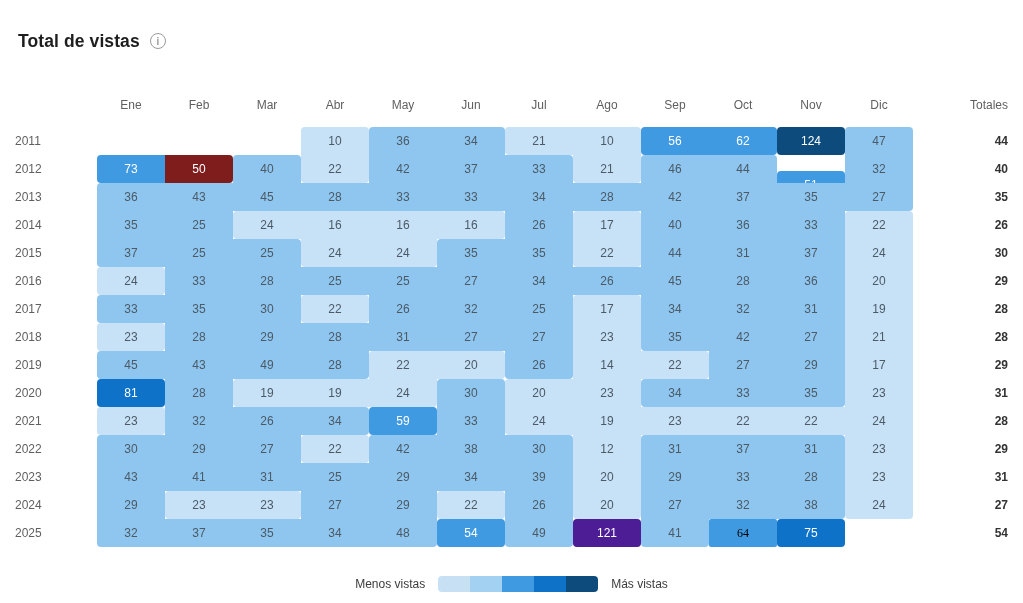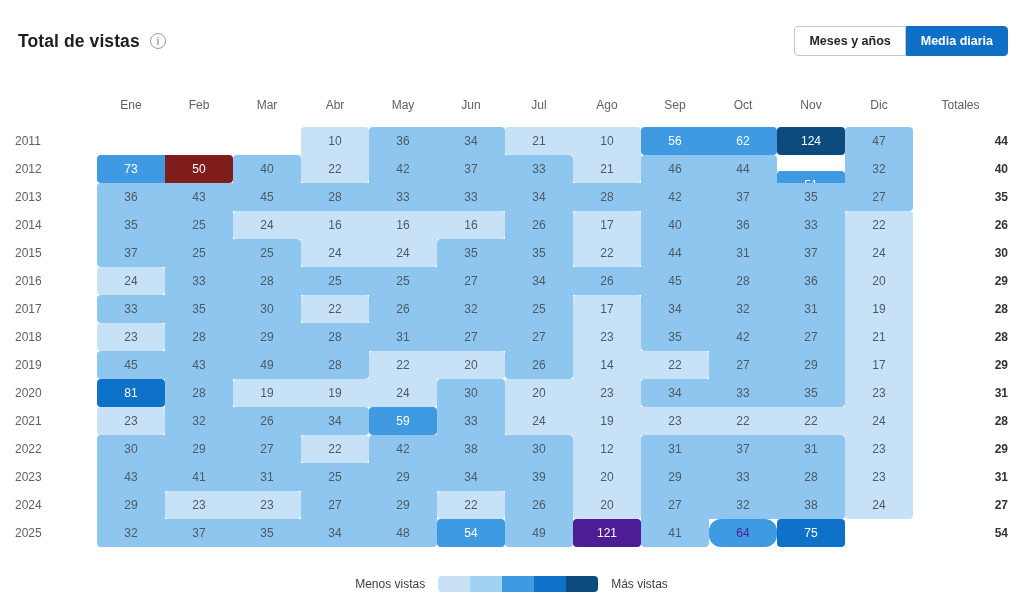--- a/index.html
+++ b/index.html
@@ -25,21 +25,21 @@
     height: 30px; padding: 0 14px; font-size: 12.5px; font-weight: 700;
     font-family: inherit; background: #fff; border: 1px solid #c6c6c6;
     border-radius: 4px 0 0 4px; color: #262626; cursor: pointer;
   }
   .seg.active { background: #0e6fc6; border-color: #0e6fc6; border-radius: 0 4px 4px 0; color: #fff; }
 
   
   .months-row { display: flex; margin-top: 34px; font-size: 12px; color: #5f5f5f; }
   .year-col { width: 82px; }
   .mcol { width: 68px; text-align: center; }
-  .totals-col { flex: 1; text-align: center; }
+  .totals-col { flex: 1; text-align: right; }
 
   
   .grid { margin-top: 15px; }
   .hm-row { display: flex; height: 28px; }
   .year-label {
     width: 82px; padding-right: 32px; text-align: left;
     font-size: 12px; color: #5f5f5f; line-height: 28px;
   }
   .cell {
     width: 68px; height: 28px; font-size: 12px;
@@ -57,24 +57,20 @@
 </style>
 </head>
 <body>
 
 <div class="page">
 
   <div class="header">
     <div class="title-wrap">
       <h1>Total de vistas</h1>
       <span class="info">i</span>
-    </div>
-    <div class="segmented">
-      <button class="seg">Meses y años</button>
-      <button class="seg active">Media diaria</button>
     </div>
   </div>
 
   <div class="months-row" id="months-row">
     <div class="year-col"></div>
 
     <div class="mcol">Ene</div>
       <div class="mcol">Feb</div>
       <div class="mcol">Mar</div>
       <div class="mcol">Abr</div>
@@ -318,21 +314,21 @@
         <div class="year-label">2025</div>
         <div class="cell" style="background: rgb(142, 198, 239); color: rgb(75, 90, 102); border-radius: 0px 0px 0px 4px;">32</div>
         <div class="cell" style="background: rgb(142, 198, 239); color: rgb(75, 90, 102); border-radius: 0px;">37</div>
         <div class="cell" style="background: rgb(142, 198, 239); color: rgb(75, 90, 102); border-radius: 0px;">35</div>
         <div class="cell" style="background: rgb(142, 198, 239); color: rgb(75, 90, 102); border-radius: 0px;">34</div>
         <div class="cell" style="background: rgb(142, 198, 239); color: rgb(75, 90, 102); border-radius: 0px 0px 4px;">48</div>
         <div class="cell" style="background: rgb(63, 154, 225); color: rgb(255, 255, 255); border-radius: 4px;">54</div>
         <div class="cell" style="background: rgb(142, 198, 239); color: rgb(75, 90, 102); border-radius: 0px 0px 4px 4px;">49</div>
         <div class="cell" style="background: #4c1d95; color: rgb(255, 255, 255); border-radius: 4px;">121</div>
         <div class="cell" style="background: rgb(142, 198, 239); color: rgb(75, 90, 102); border-radius: 0px 0px 4px 4px;">41</div>
-        <div class="cell" style="background: rgb(63, 154, 225); color: #4c1d95; border-radius: 12px;">64</div>
+        <div class="cell" style="background: rgb(63, 154, 225); color: #000000; border-radius: 2px; font-family: Liberation Serif, serif;">64</div>
         <div class="cell" style="background: rgb(14, 114, 200); color: rgb(255, 255, 255); border-radius: 4px;">75</div>
         <div class="cell empty"></div>
         <div class="row-total">54</div>
       </div>
     </div>
 
   <div class="legend">
     <span>Menos vistas</span>
     <div class="swatches" id="swatches">
         <div class="swatch" style="background: rgb(199, 224, 244);"></div>

